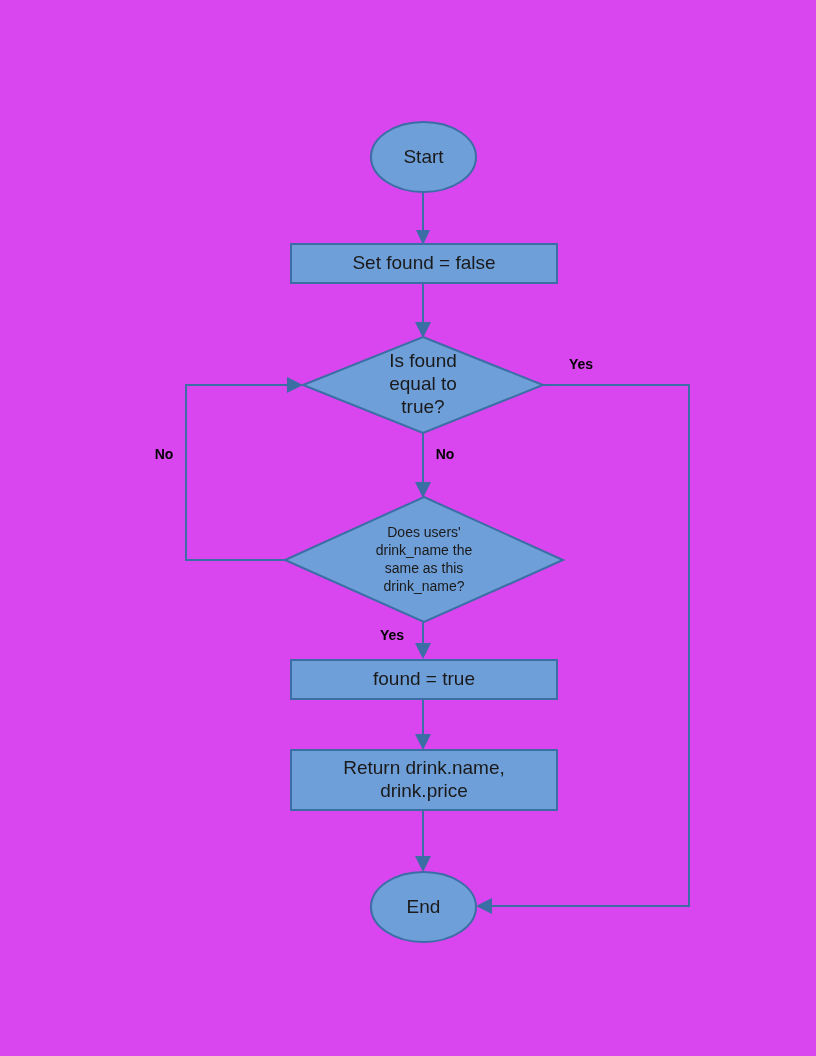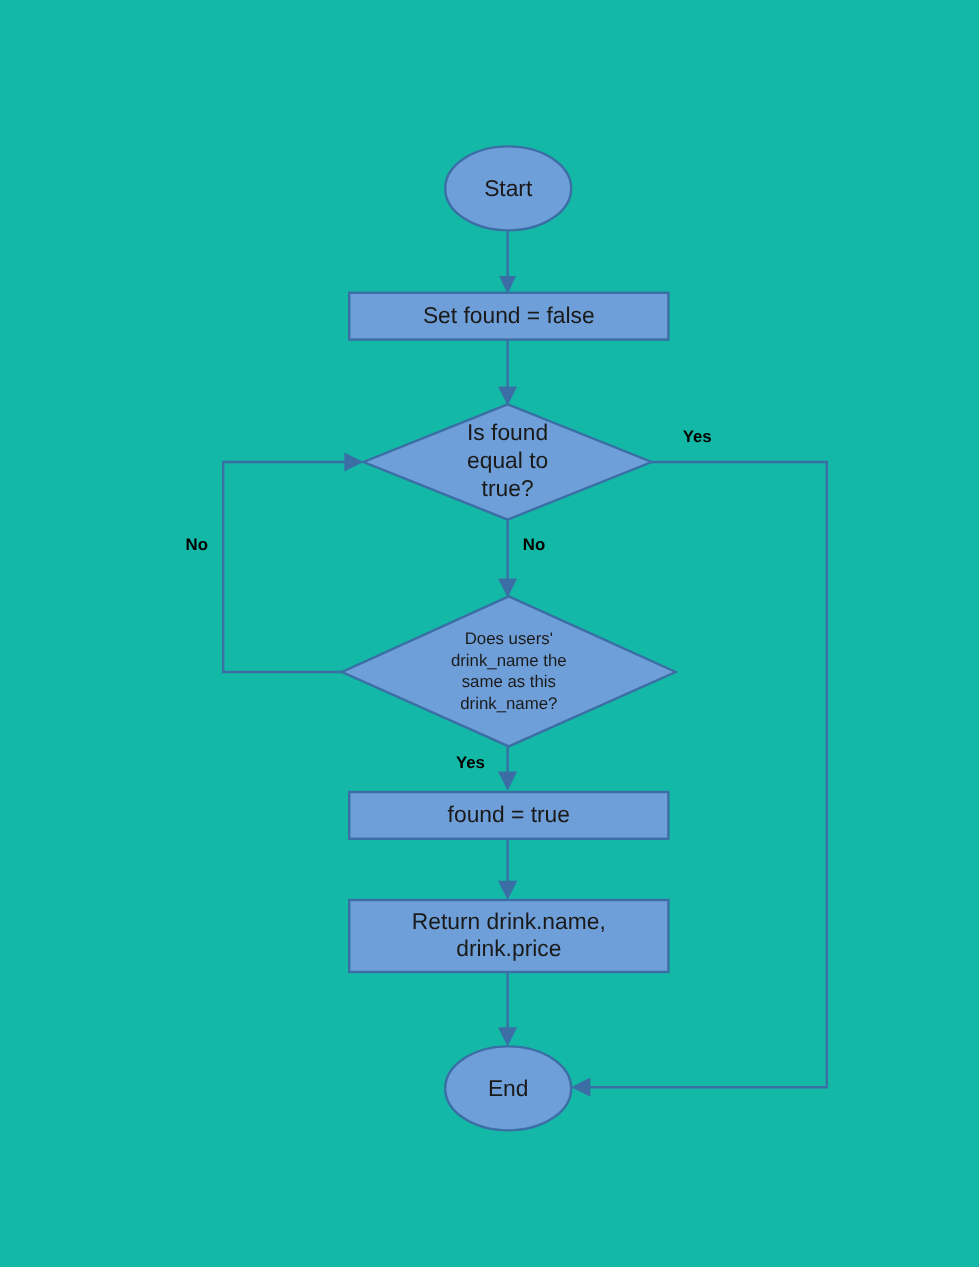--- a/index.html
+++ b/index.html
@@ -10,21 +10,21 @@
   body {
     width: 816px;
     height: 1056px;
     font-family: "Liberation Sans", sans-serif;
     overflow: hidden;
   }
   #canvas {
     position: relative;
     width: 816px;
     height: 1056px;
-    background: #14b8a6;
+    background: #d946ef;
   }
   svg.flow {
     position: absolute;
     top: 0;
     left: 0;
     width: 816px;
     height: 1056px;
   }
   .node-shape {
     fill: #6f9fd8;

